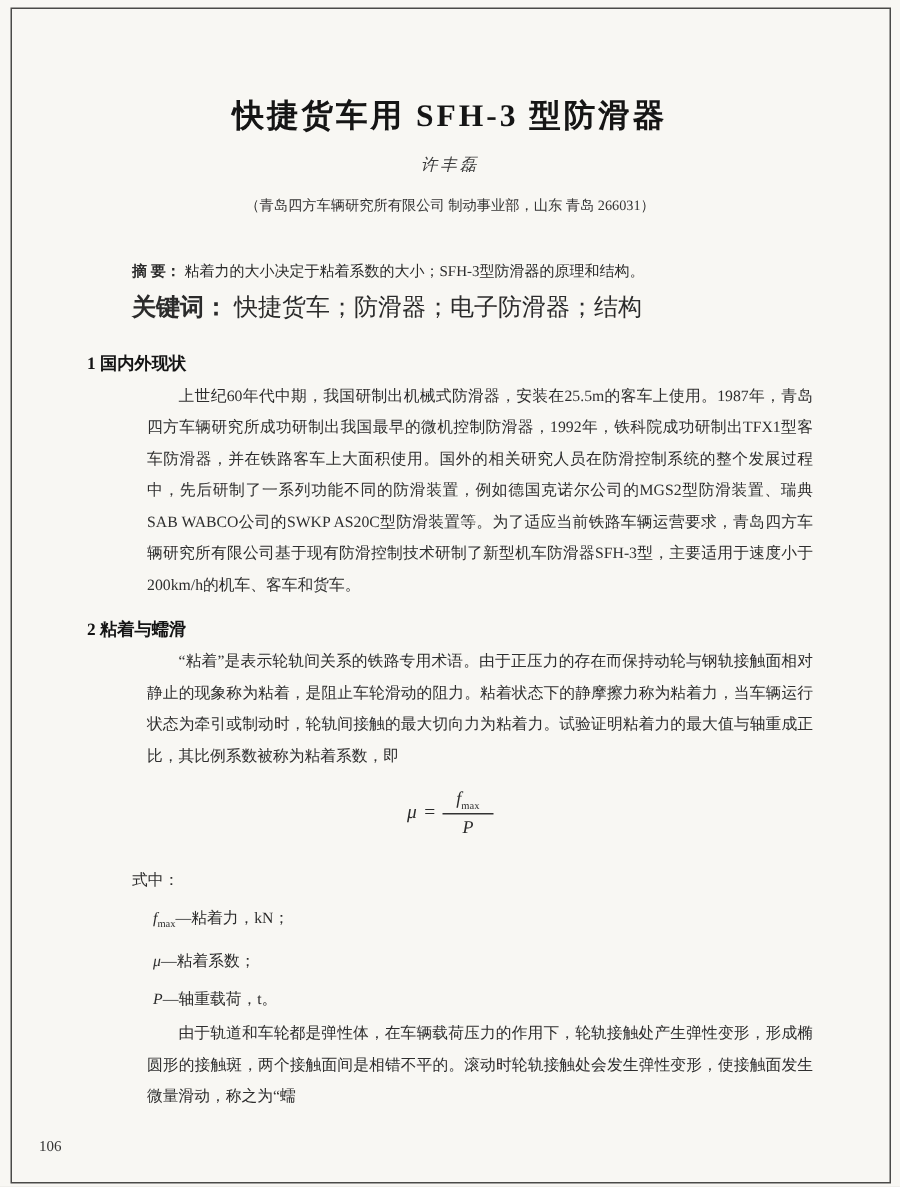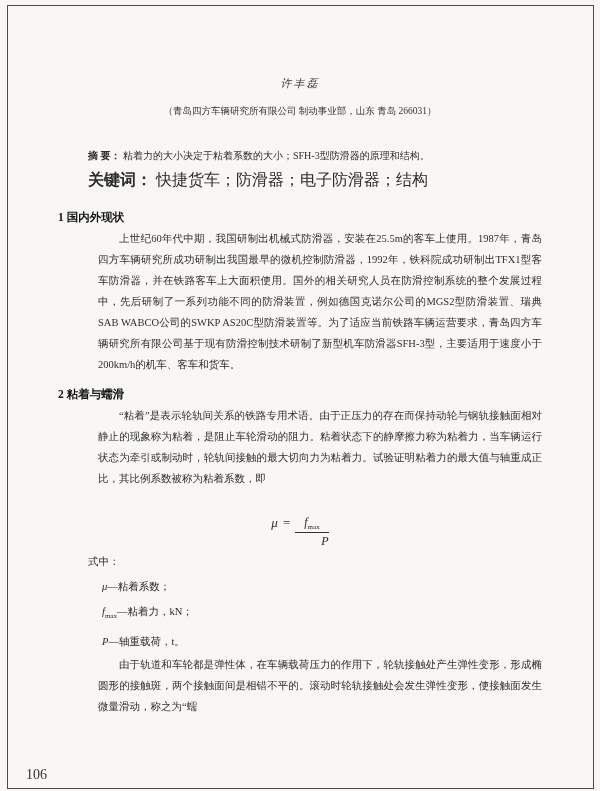--- a/index.html
+++ b/index.html
@@ -29,38 +29,39 @@
   .blabel { font-weight:bold; }
   h2.sec { font-size:11.5px; font-weight:bold; color:#141414; margin-top:22px; line-height:14px; }
   h2.sec2 { margin-top:12px; }
   p.body {
     font-size:10.5px; line-height:21px; text-align:justify;
     text-indent:2em; margin-top:4px; color:#2e2e2e;margin-left:40px;
   }
   .formula { text-align:center; margin-top:10px; font-size:13px; height:42px; }
   .formula i { font-style:italic; }
   .feq { margin:0 5px; }
-  .frac { display:inline-block; vertical-align:middle; text-align:right;margin-top:16px; }
+  .frac { display:inline-block; vertical-align:middle; text-align:center; }
   .frac .num { display:block; border-bottom:1px solid #333; padding:0 9px 1px 9px; font-size:12px; }
   .frac .num sub { font-size:7px; }
   .frac .den { display:block; padding-top:1px; font-size:12px; }
   .where { font-size:10.5px; margin:12px 0 0 30px; line-height:17px; }
   .defn { font-size:10.5px; margin:8px 0 0 44px; line-height:17px; }
   .defn i { font-style:italic; }
   .defn sub { font-size:7px; }
-  .pageno { position:absolute; left:26px; bottom:8px; font-size:14px; color:#333; }
+  .pageno { position:absolute; left:26px; bottom:21px; font-size:10px; color:#333; }
 </style>
 </head>
 <body>
 
 <div class="page">
   <div class="frame"></div>
 
   <div class="content">
 
+    <h1 class="title">快捷货车用 SFH-3 型防滑器</h1>
 
     <div class="author">许丰磊</div>
 
     <div class="affiliation">（青岛四方车辆研究所有限公司 制动事业部，山东 青岛 266031）</div>
 
     <p class="abstract">
       <span class="blabel">摘  要：</span>
       <span>粘着力的大小决定于粘着系数的大小；SFH-3型防滑器的原理和结构。</span>
     </p>
 
@@ -77,25 +78,25 @@
 
     <p class="body">“粘着”是表示轮轨间关系的铁路专用术语。由于正压力的存在而保持动轮与钢轨接触面相对静止的现象称为粘着，是阻止车轮滑动的阻力。粘着状态下的静摩擦力称为粘着力，当车辆运行状态为牵引或制动时，轮轨间接触的最大切向力为粘着力。试验证明粘着力的最大值与轴重成正比，其比例系数被称为粘着系数，即</p>
 
     <div class="formula">
       <i>μ</i><span class="feq">=</span><span class="frac"><span class="num"><i>f</i><sub>max</sub></span><span class="den"><i>P</i></span></span>
     </div>
 
     <p class="where">式中：</p>
 
     <p class="defn">
-      <i>μ</i><span>—粘着系数；</span>
+      <i>f</i><sub>max</sub><span>—粘着力，kN；</span>
     </p>
 
     <p class="defn">
-      <i>f</i><sub>max</sub><span>—粘着力，kN；</span>
+      <i>μ</i><span>—粘着系数；</span>
     </p>
 
     <p class="defn">
       <i>P</i><span>—轴重载荷，t。</span>
     </p>
 
 
     <p class="body">由于轨道和车轮都是弹性体，在车辆载荷压力的作用下，轮轨接触处产生弹性变形，形成椭圆形的接触斑，两个接触面间是相错不平的。滚动时轮轨接触处会发生弹性变形，使接触面发生微量滑动，称之为“蠕</p>
 
   </div>

